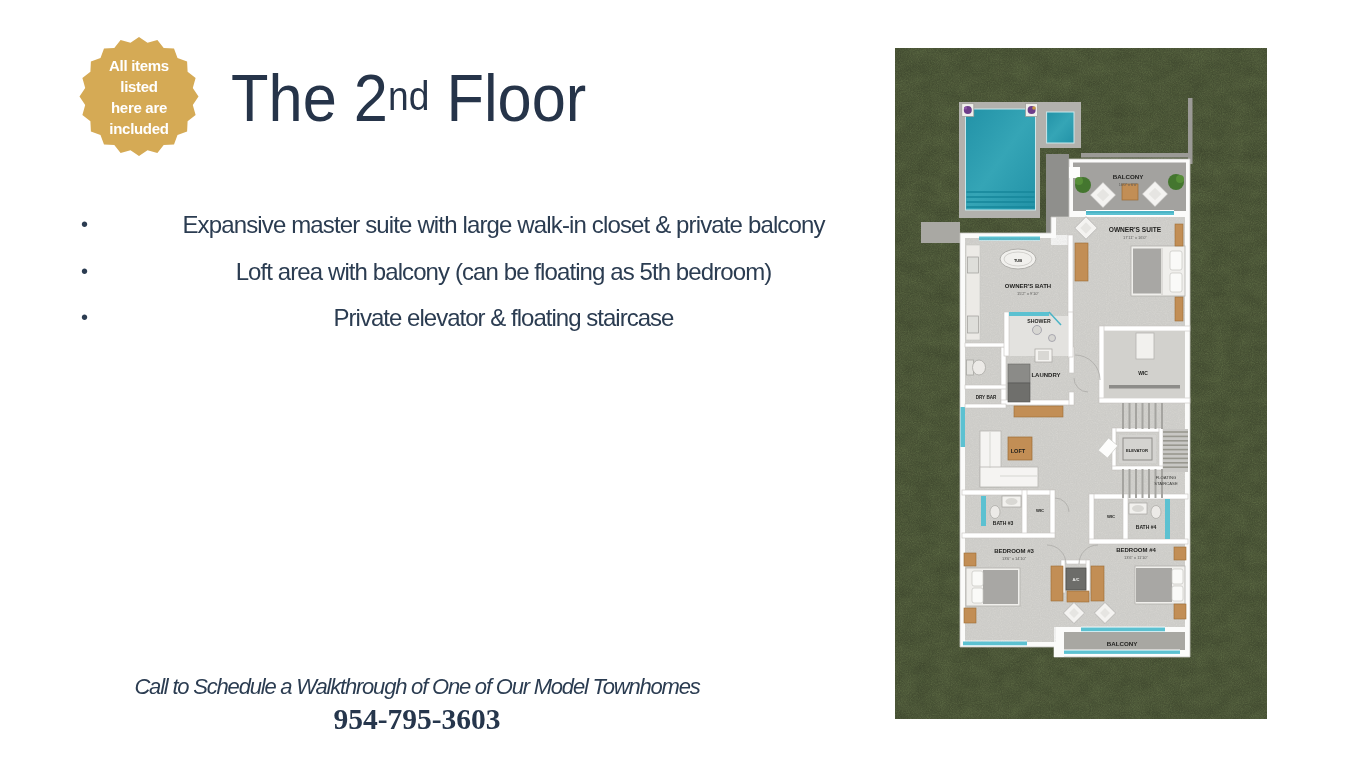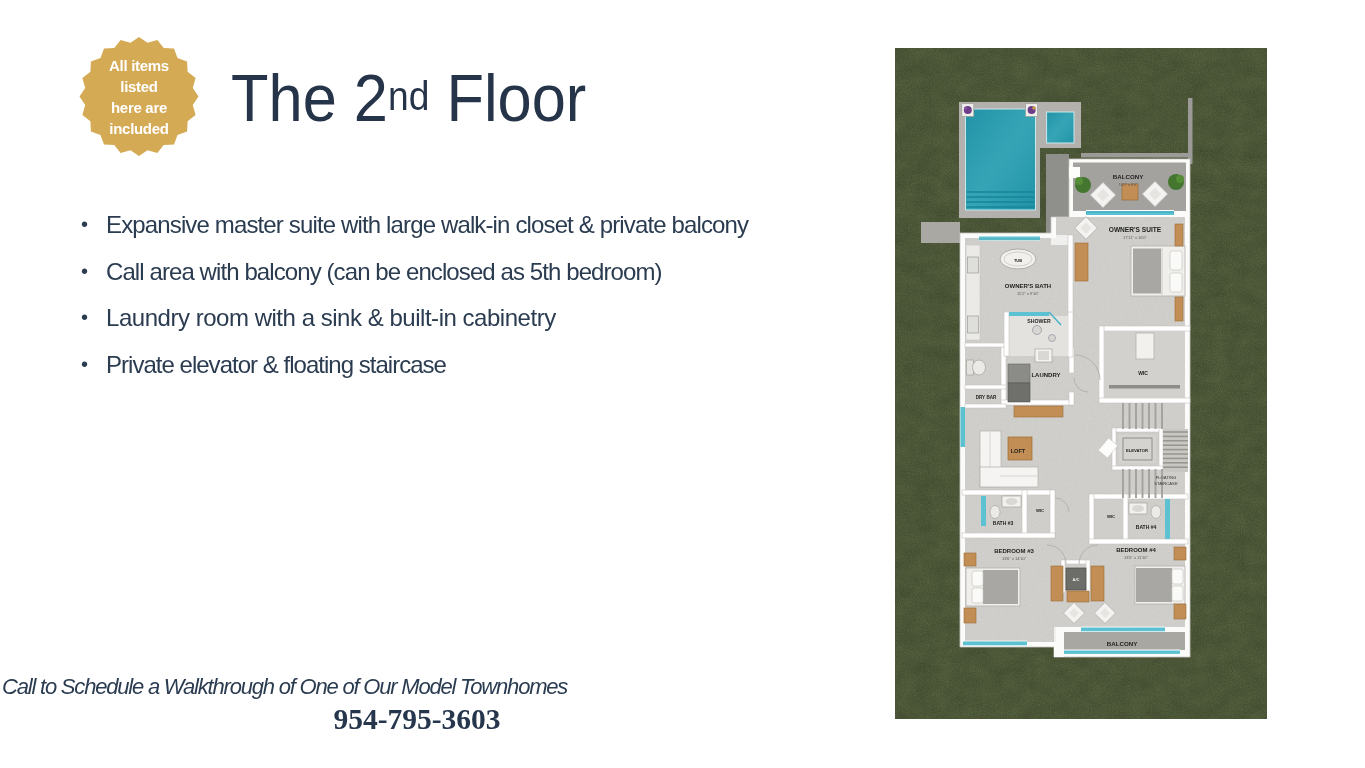--- a/index.html
+++ b/index.html
@@ -3,45 +3,44 @@
 <meta charset="utf-8">
 <style>
   html,body{margin:0;padding:0;background:#fff;}
   body{width:1365px;height:768px;position:relative;overflow:hidden;
        font-family:"Liberation Sans",sans-serif;}
   .abs{position:absolute;}
   #title{left:231px;top:60px;font-size:66px;color:#263449;white-space:nowrap;
          transform:scaleX(0.93);transform-origin:left top;letter-spacing:0px;}
   #title .sup{font-size:40px;position:relative;top:-11px;letter-spacing:0;}
   #list{left:81px;top:208px;width:820px;color:#2b3c51;font-size:24px;
-        letter-spacing:-0.9px;}
+        letter-spacing:-0.9px;text-align:center;}
   #list .li{position:relative;padding-left:25px;line-height:33px;margin-bottom:13.5px;}
   #list .li:before{content:"\2022";position:absolute;left:0;top:0;font-size:20px;}
-  #call{left:2px;top:674px;width:830px;color:#2b3c51;
+  #call{left:2px;top:674px;width:830px;text-align:center;color:#2b3c51;
         font-style:italic;font-size:22px;letter-spacing:-1.2px;}
   #phone{left:2px;top:703px;width:830px;text-align:center;color:#26364c;
          font-family:"Liberation Serif",serif;font-weight:bold;font-size:29.5px;}
 </style>
 </head>
 <body>
 
 <svg class="abs" style="left:79px;top:36px" width="120" height="121" viewBox="0 0 120 121">
   <polygon fill="#d5aa55" points="60.0,1.0 68.5,6.7 78.4,3.9 84.7,11.9 95.0,12.4 98.5,22.0 108.1,25.5 108.6,35.8 116.6,42.1 113.8,52.0 119.5,60.5 113.8,69.0 116.6,78.9 108.6,85.2 108.1,95.5 98.5,99.0 95.0,108.6 84.7,109.1 78.4,117.1 68.5,114.3 60.0,120.0 51.5,114.3 41.6,117.1 35.3,109.1 25.0,108.6 21.5,99.0 11.9,95.5 11.4,85.2 3.4,78.9 6.2,69.0 0.5,60.5 6.2,52.0 3.4,42.1 11.4,35.8 11.9,25.5 21.5,22.0 25.0,12.4 35.3,11.9 41.6,3.9 51.5,6.7"></polygon>
   <text x="60" y="35" text-anchor="middle" fill="#fff" font-weight="bold" font-size="15" letter-spacing="-0.3">All items</text>
   <text x="60" y="56" text-anchor="middle" fill="#fff" font-weight="bold" font-size="15" letter-spacing="-0.3">listed</text>
   <text x="60" y="77" text-anchor="middle" fill="#fff" font-weight="bold" font-size="15" letter-spacing="-0.3">here are</text>
   <text x="60" y="98" text-anchor="middle" fill="#fff" font-weight="bold" font-size="15" letter-spacing="-0.3">included</text>
 </svg>
 
 <div class="abs" id="title">The 2<span class="sup">nd</span> Floor</div>
 
 <div class="abs" id="list">
   <div class="li" style="letter-spacing:-0.86px">Expansive master suite with large walk-in closet &amp; private balcony</div>
-  <div class="li" style="letter-spacing:-0.91px">Call area with balcony (can be enclosed as 5th bedroom)</div>
-  <div class="li" style="letter-spacing:-0.47px">Laundry room with a sink &amp; built-in cabinetry</div>
+  <div class="li" style="letter-spacing:-0.91px">Loft area with balcony (can be floating as 5th bedroom)</div>
   <div class="li" style="letter-spacing:-0.98px">Private elevator &amp; floating staircase</div>
 </div>
 
 <div class="abs" id="call">Call to Schedule a Walkthrough of One of Our Model Townhomes</div>
 <div class="abs" id="phone">954-795-3603</div>
 
 <svg class="abs" style="left:895px;top:48px" width="372" height="671" viewBox="0 0 372 671" font-family="Liberation Sans, sans-serif">
 <defs>
   <filter id="grassN" x="0" y="0" width="100%" height="100%">
     <feTurbulence type="fractalNoise" baseFrequency="0.9" numOctaves="3" seed="7" stitchTiles="stitch"></feTurbulence>

